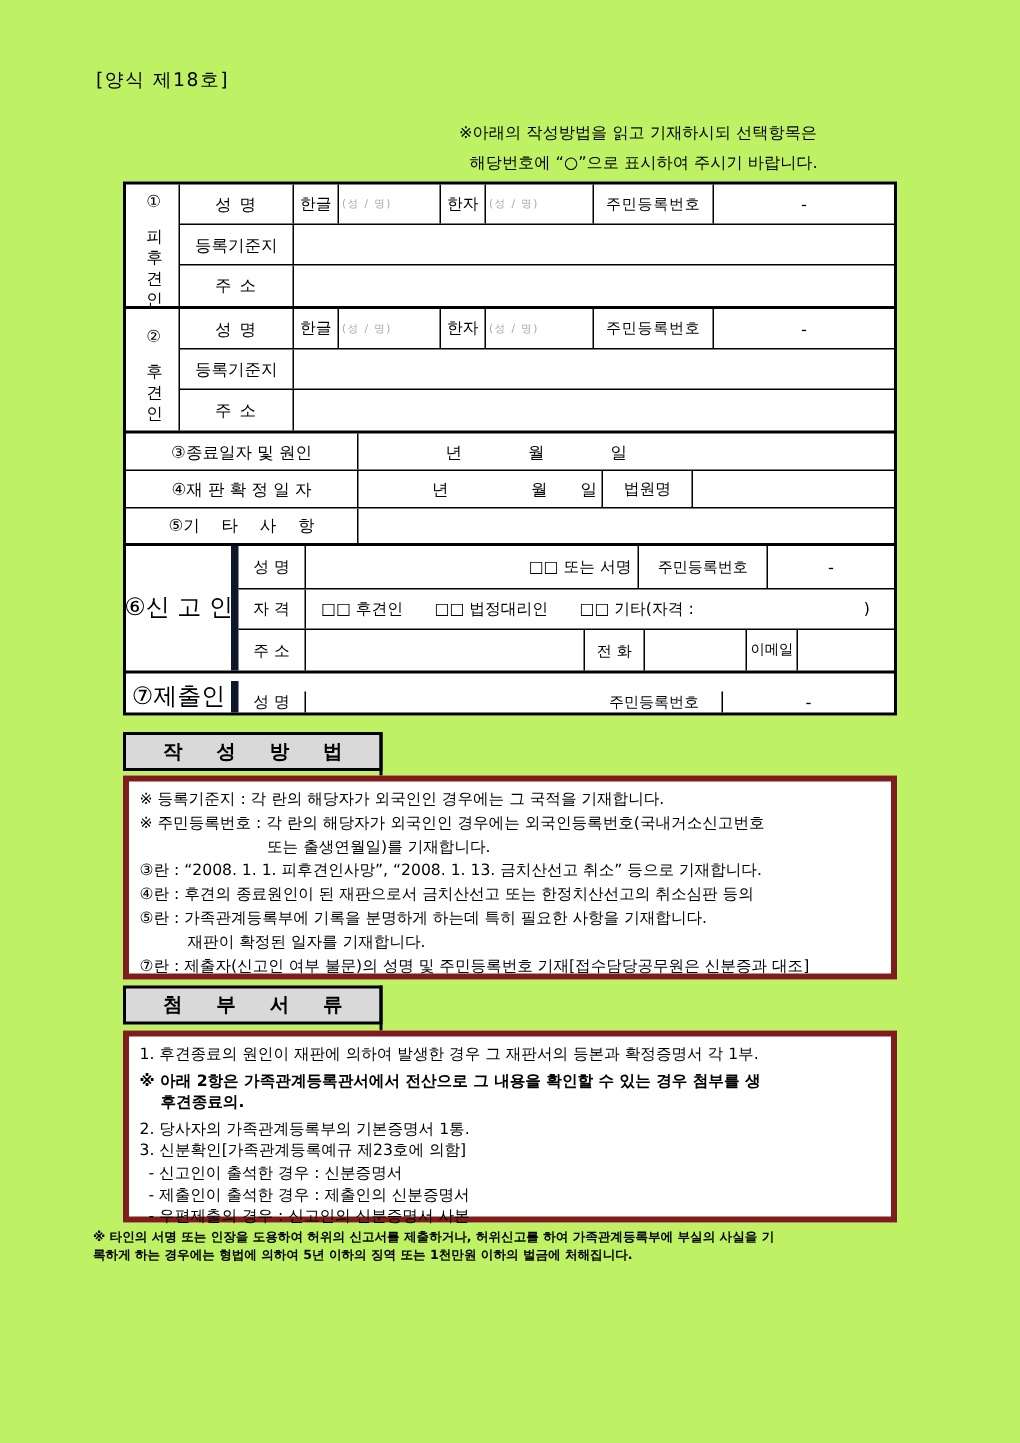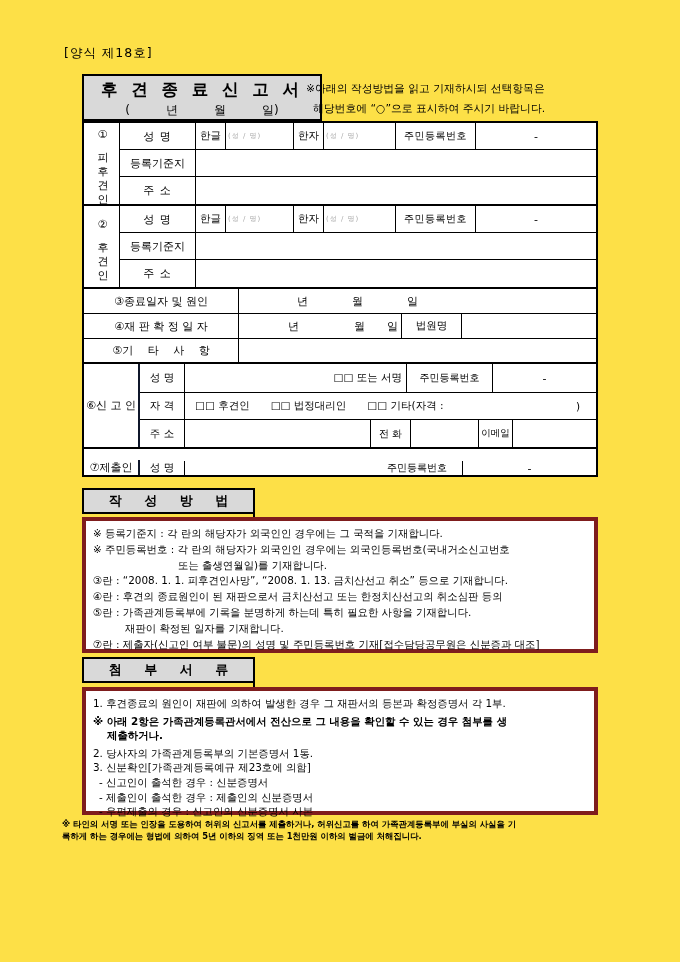--- a/index.html
+++ b/index.html
@@ -1,17 +1,17 @@
 <!DOCTYPE html>
 <html><head>
 <meta charset="utf-8">
 <style>
   * { margin:0; padding:0; box-sizing:border-box; }
   body { width:680px; height:962px; background:#ffffff; font-family:"DejaVu Sans", sans-serif; color:#000; }
-  .page { position:relative; width:680px; height:962px; background:#fde047; overflow:hidden; }
+  .page { position:relative; width:680px; height:962px; background:#bef264; overflow:hidden; }
 
   .form-no { position:absolute; left:64px; top:45px; font-size:12.5px; letter-spacing:1px; }
 
   .title-box { position:absolute; left:82px; top:74px; width:240px; height:47px;
     background:#d9d9d9; border:2px solid #000; text-align:center; }
   .title-box .title { font-size:16.5px; font-weight:bold; letter-spacing:4px; margin-top:3px; white-space:nowrap; }
   .title-box .tdate { font-size:12px; margin-top:1px; white-space:nowrap; }
 
   .side-note { position:absolute; left:306px; top:79px; width:294px; font-size:10.8px; line-height:20px; }
   .side-note .l2 { padding-left:7px; }
@@ -39,21 +39,21 @@
 
   .srow { display:flex; border-bottom:1px solid #000; }
   .srow.h25 { height:25px; }
   .srow.thick { border-bottom:2px solid #000; }
   .slabel { width:155px; font-size:11px; }
   .date3 { justify-content:flex-start; padding-left:58px; }
   .date4 { width:163px; justify-content:flex-end; padding-right:3px; }
   .court { width:60px; font-size:10.5px; }
 
   .reporter { display:flex; border-bottom:2px solid #000; height:85px; }
-  .colR1 { width:56px; border-right:2px solid #0f172a; display:flex; align-items:center; justify-content:center; font-size:11px; white-space:nowrap; }
+  .colR1 { width:75px; border-right:5px solid #0f172a; display:flex; align-items:center; justify-content:center; font-size:16px; white-space:nowrap; }
   .rep-rows { flex:1; display:flex; flex-direction:column; }
   .rrow { display:flex; border-bottom:1px solid #000; }
   .rrow:last-child { border-bottom:none; }
   .r1 { height:29px; } .r2 { height:27px; } .r3 { flex:1; }
   .colR2 { width:45px; font-size:10.5px; }
   .sigcell { width:222px; justify-content:flex-end; padding-right:4px; font-size:10.5px; }
   .rrnB { width:86px; font-size:10px; }
   .qual { flex:1; display:flex; align-items:center; justify-content:space-between; font-size:10.5px; padding-left:10px; padding-right:16px;gap:20px; }
   .addrval { width:186px; }
   .tel-lbl { width:40px; font-size:10px; }
@@ -86,24 +86,20 @@
 
   .footer { position:absolute; left:62px; top:819px; width:580px; font-size:8.4px; font-weight:bold; line-height:11.5px; }
 </style>
 </head>
 <body>
 
 <div class="page">
 
   <div class="form-no">[양식 제18호]</div>
 
-  <div class="title-box">
-    <div class="title">후 견 종 료 신 고 서</div>
-    <div class="tdate">(　　　년　　　월　　　일)</div>
-  </div>
 
   <div class="side-note">
     <div class="l1">※아래의 작성방법을 읽고 기재하시되 선택항목은</div>
     <div class="l2">해당번호에 “○”으로 표시하여 주시기 바랍니다.</div>
   </div>
 
   <div class="main-table">
 
     <div class="person">
       <div class="colA">
@@ -218,21 +214,21 @@
     <div class="tline">④란 : 후견의 종료원인이 된 재판으로서 금치산선고 또는 한정치산선고의 취소심판 등의</div>
     <div class="tline">⑤란 : 가족관계등록부에 기록을 분명하게 하는데 특히 필요한 사항을 기재합니다.</div>
     <div class="tline ind32">재판이 확정된 일자를 기재합니다.</div>
     <div class="tline">⑦란 : 제출자(신고인 여부 불문)의 성명 및 주민등록번호 기재[접수담당공무원은 신분증과 대조]</div>
   </div>
 
   <div class="sec-header hdr-attach">첨 부 서 류</div>
   <div class="text-box box-attach">
     <div class="tline">1. 후견종료의 원인이 재판에 의하여 발생한 경우 그 재판서의 등본과 확정증명서 각  1부.</div>
     <div class="tline bold mt3">※ 아래 2항은 가족관계등록관서에서 전산으로 그 내용을 확인할 수 있는 경우 첨부를 생</div>
-    <div class="tline bold ind14">제출하거나.</div>
+    <div class="tline bold ind14">후견종료의.</div>
     <div class="tline mt3">2. 당사자의 가족관계등록부의 기본증명서 1통.</div>
     <div class="tline">3. 신분확인[가족관계등록예규 제23호에 의함]</div>
     <div class="tline ind6">- 신고인이 출석한 경우 : 신분증명서</div>
     <div class="tline ind6">- 제출인이 출석한 경우 : 제출인의 신분증명서</div>
     <div class="tline ind6">- 우편제출의 경우 : 신고인의 신분증명서 사본</div>
   </div>
 
   <div class="footer">
     <div>※ 타인의 서명 또는 인장을 도용하여 허위의 신고서를 제출하거나, 허위신고를 하여 가족관계등록부에 부실의 사실을 기</div>
     <div>록하게 하는 경우에는 형법에 의하여 5년 이하의 징역 또는 1천만원 이하의 벌금에 처해집니다.</div>

